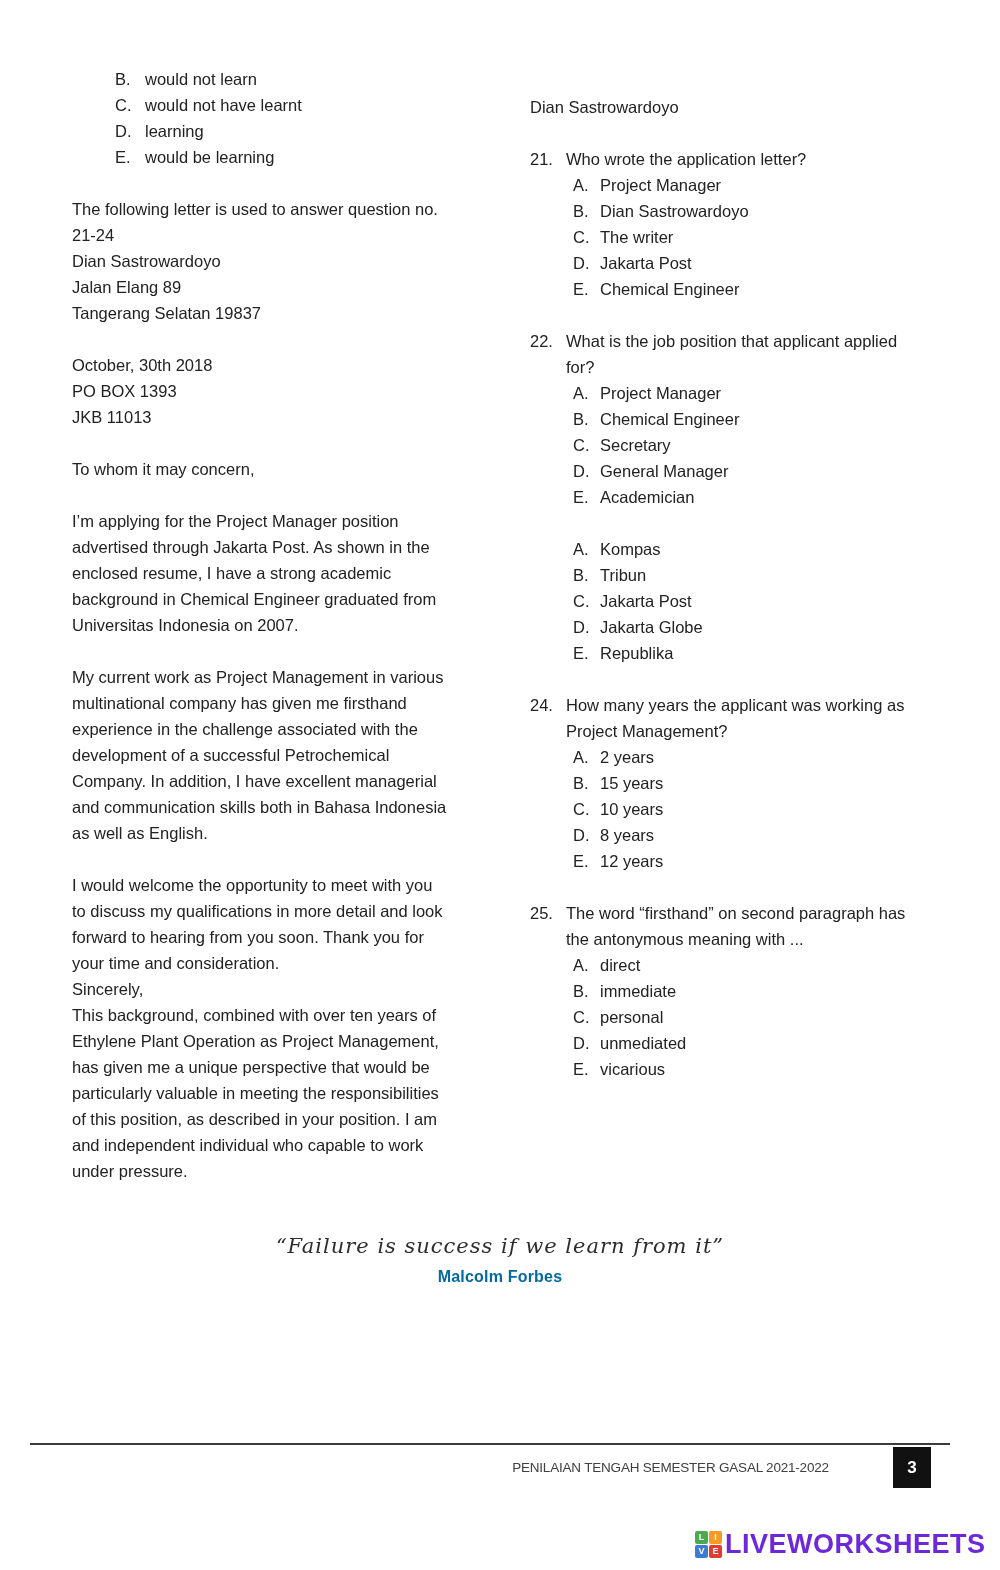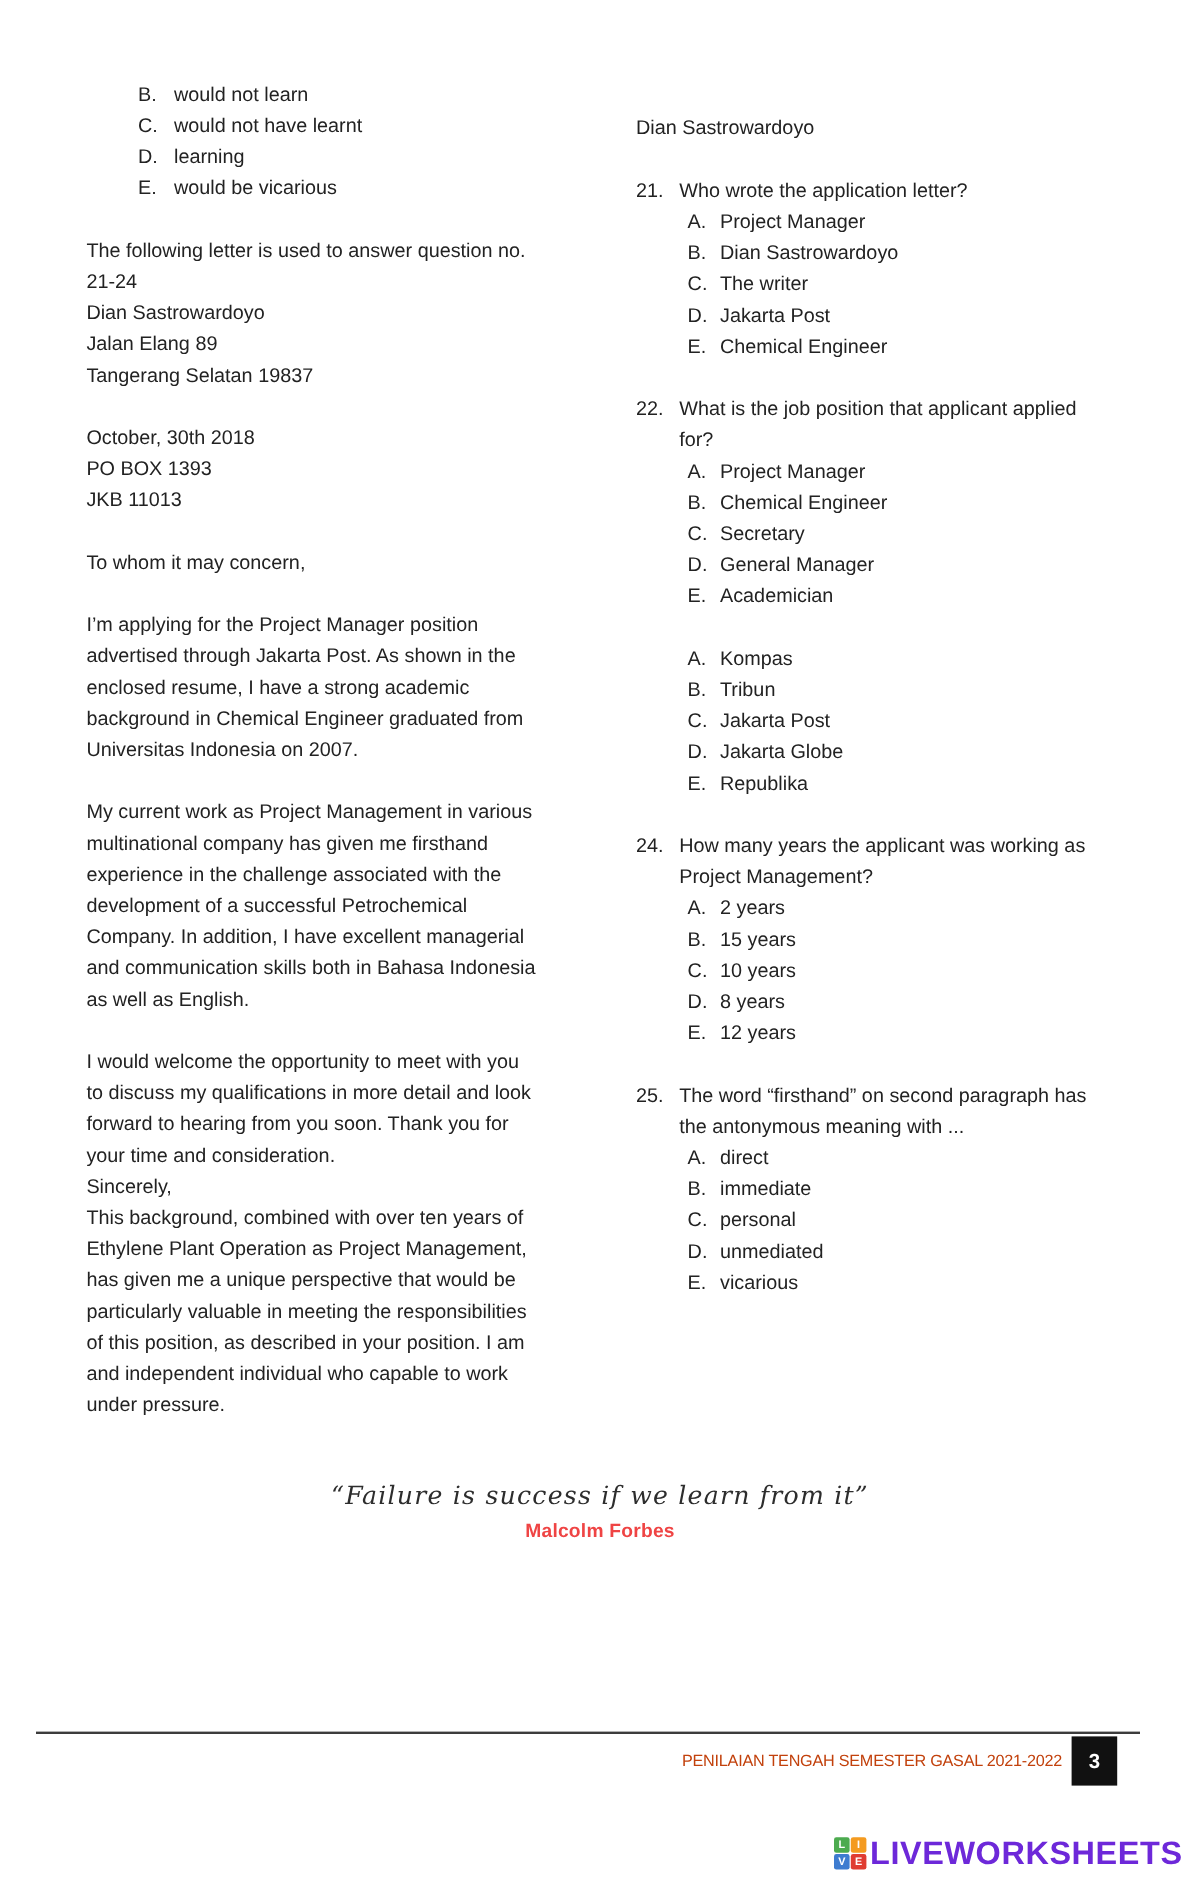--- a/index.html
+++ b/index.html
@@ -23,26 +23,26 @@
   .ul{margin-top:44px;}
   .rc-header{margin-bottom:26px;}
   .quote{
     position:absolute;left:0;top:1232px;width:1000px;text-align:center;
     font-family:"DejaVu Serif",serif;font-style:italic;font-size:21px;
     line-height:28px;color:#2d2d2d;letter-spacing:1px;
   }
   .quote-author{
     position:absolute;left:0;top:1264px;width:1000px;text-align:center;
     font-family:"Liberation Sans",sans-serif;font-style:normal;font-weight:bold;
-    font-size:16px;color:#ef4444;letter-spacing:0.2px;
+    font-size:16px;color:#0369a1;letter-spacing:0.2px;
   }
   .footer-line{position:absolute;left:30px;top:1443px;width:920px;height:2px;background:#3c3c3c;}
   .footer-label{
-    position:absolute;left:480px;top:1458px;width:405px;text-align:right;
-    font-size:13.5px;line-height:20px;color:#c2410c;letter-spacing:-0.2px;
+    position:absolute;left:468px;top:1458px;width:405px;text-align:center;
+    font-size:13.5px;line-height:20px;color:#404040;letter-spacing:-0.2px;
   }
   .page-num{
     position:absolute;left:893px;top:1447px;width:38px;height:41px;
     display:flex;align-items:center;justify-content:center;
     color:#ffffff;font-size:17px;font-weight:bold;
   }
   .branding{position:absolute;left:695px;top:1529px;display:flex;align-items:center;gap:3px;}
   .logo-grid{display:grid;grid-template-columns:13px 13px;grid-auto-rows:13px;gap:1px;}
   .logo-sq{
     display:flex;align-items:center;justify-content:center;border-radius:2px;
@@ -65,21 +65,21 @@
       <div class="opt">
         <span class="opt-letter">C.</span>
         <span class="opt-text">would not have learnt</span>
       </div>
       <div class="opt">
         <span class="opt-letter">D.</span>
         <span class="opt-text">learning</span>
       </div>
       <div class="opt">
         <span class="opt-letter">E.</span>
-        <span class="opt-text">would be vicarious</span>
+        <span class="opt-text">would be learning</span>
       </div>
     </div>
 
     <div class="gap">
       <div class="pre">The following letter is used to answer question no.
 21-24</div>
       <div class="pre">Dian Sastrowardoyo
 Jalan Elang 89
 Tangerang Selatan 19837</div>
     </div>

